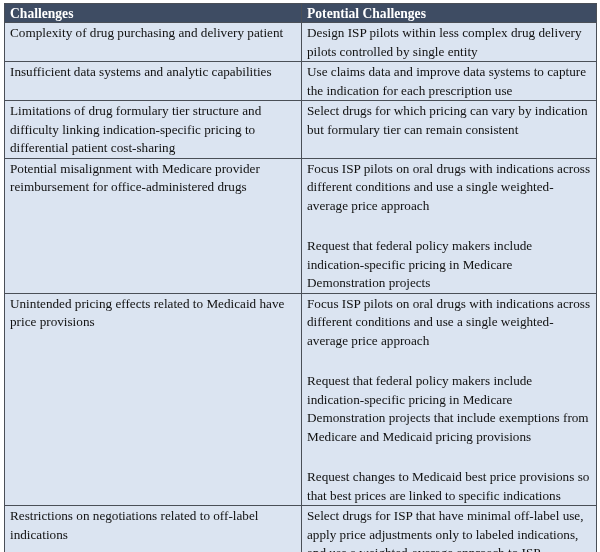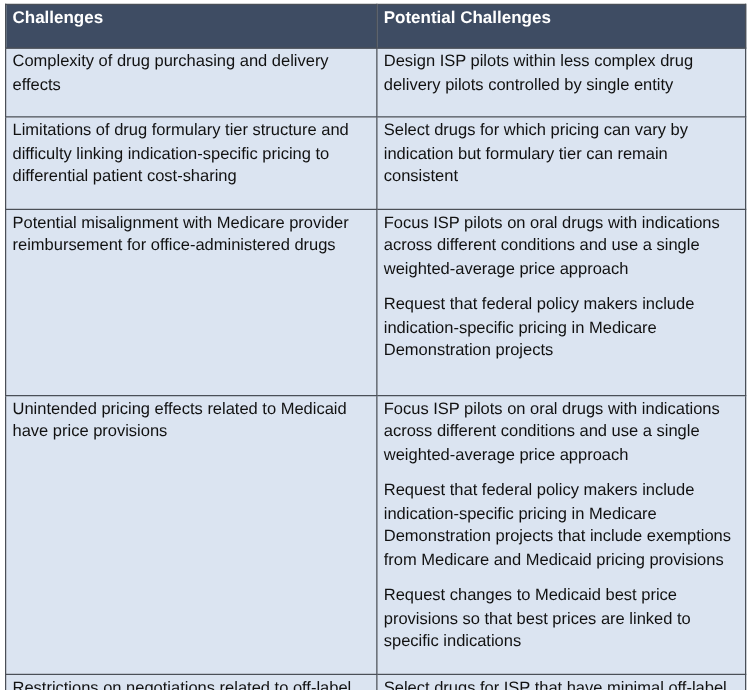--- a/index.html
+++ b/index.html
@@ -6,31 +6,32 @@
     body { width: 600px; height: 552px; position: relative; overflow: hidden; }
     .tbl {
       position: absolute; left: 4px; top: 3px; width: 592px;
       border-collapse: collapse; table-layout: fixed;
       font-family: "Liberation Sans", sans-serif; font-size: 13.2px; line-height: 18.5px;
       color: #111111;
     }
     .tbl th, .tbl td {
       border: 1px solid #4a4f57;
       vertical-align: top; text-align: left;
-      padding: 1px 5px 16px 5px;
+      padding: 1px 5px 0 5px;
+      font-family: Liberation Serif, serif;
     }
     .tbl th {
       background: #3e4c63; color: #ffffff; font-weight: bold; font-size: 13.6px;
       height: 17px; line-height: 17px;
     }
     .tbl td { background: #dbe4f1; }
     .col1 { width: 297px; }
     .col2 { width: 295px; }
     .sol { display: block; }
-    .sol + .sol { margin-top: 10px; }
+    .sol + .sol { margin-top: 22px; }
     .r1 td { height: 33px; }
     .r2 td { height: 37px; }
     .r3 td { height: 50px; }
     .r4 td { height: 131px; }
     .r5 td { height: 187px; }
     .r6 td { height: 81px; }
   </style>
 </head>
 <body>
 
@@ -40,23 +41,29 @@
       <col class="col2">
     </colgroup>
   <thead>
     <tr>
       <th>Challenges</th>
       <th>Potential Challenges</th>
     </tr>
   </thead>
   <tbody>
     <tr class="r1">
-      <td>Complexity of drug purchasing and delivery effects</td>
+      <td>Complexity of drug purchasing and delivery patient</td>
       <td>
         <span class="sol">Design ISP pilots within less complex drug delivery pilots controlled by single entity</span>
+      </td>
+    </tr>
+    <tr class="r2">
+      <td>Insufficient data systems and analytic capabilities</td>
+      <td>
+        <span class="sol">Use claims data and improve data systems to capture the indication for each prescription use</span>
       </td>
     </tr>
     <tr class="r3">
       <td>Limitations of drug formulary tier structure and difficulty linking indication-specific pricing to differential patient cost-sharing</td>
       <td>
         <span class="sol">Select drugs for which pricing can vary by indication but formulary tier can remain consistent</span>
       </td>
     </tr>
     <tr class="r4">
       <td>Potential misalignment with Medicare provider reimbursement for office-administered drugs</td>

